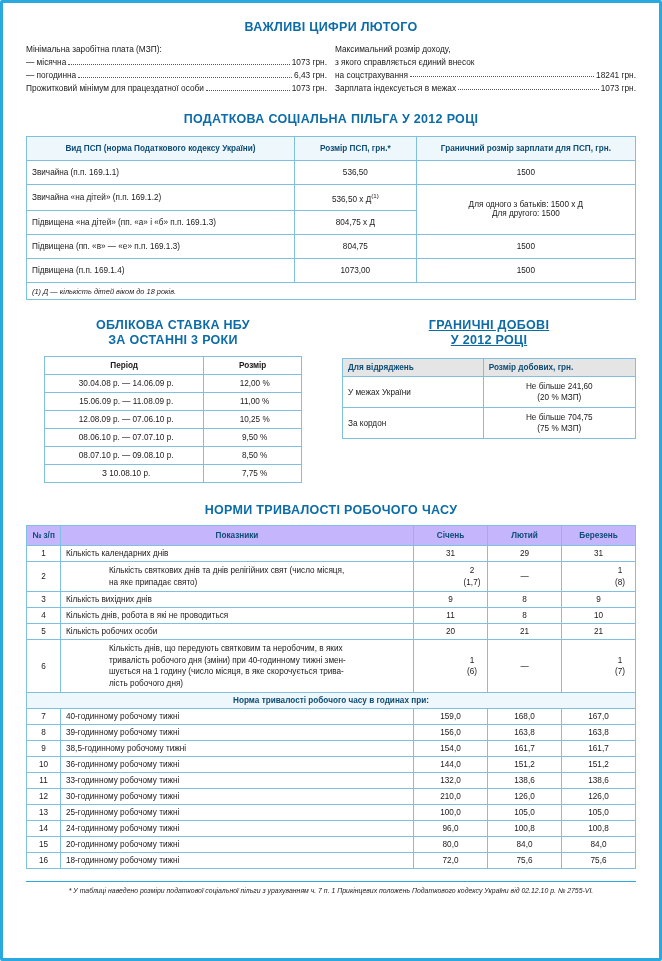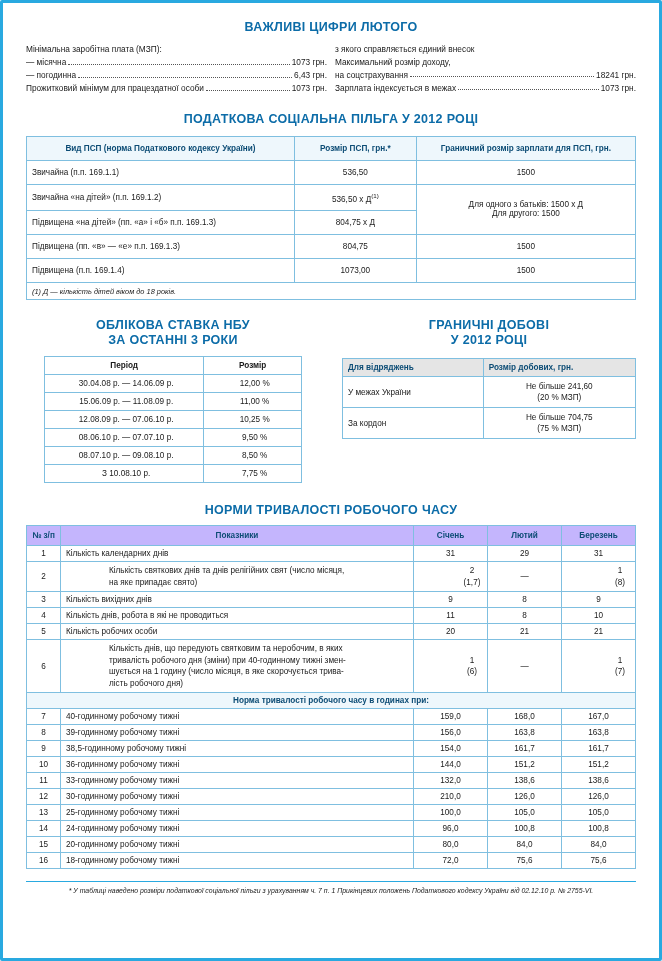--- a/index.html
+++ b/index.html
@@ -117,22 +117,22 @@
           <span class="fig-dots"></span>
           <span class="fig-val">6,43 грн.</span>
         </div>
         <div class="fig-row">
           <span class="fig-label">Прожитковий мінімум для працездатної особи</span>
           <span class="fig-dots"></span>
           <span class="fig-val">1073 грн.</span>
         </div>
       </div>
     <div class="col" id="fig-right">
+        <div class="fig-plain">Максимальний розмір доходу,</div>
         <div class="fig-plain">з якого справляється єдиний внесок</div>
-        <div class="fig-plain">Максимальний розмір доходу,</div>
         <div class="fig-row">
           <span class="fig-label">на соцстрахування</span>
           <span class="fig-dots"></span>
           <span class="fig-val">18241 грн.</span>
         </div>
         <div class="fig-row">
           <span class="fig-label">Зарплата індексується в межах</span>
           <span class="fig-dots"></span>
           <span class="fig-val">1073 грн.</span>
         </div>
@@ -216,21 +216,21 @@
             </tr>
             <tr>
               <td>З 10.08.10 р.</td>
               <td>7,75 %</td>
             </tr>
           </tbody>
       </table>
     </div>
 
     <div>
-      <h1 class="section-title two-line" style="margin-top:14px;">
+      <h1 class="section-title two-line" style="margin-top:14px;text-decoration:underline;">
         <span>ГРАНИЧНІ ДОБОВІ</span><br>
         <span>У 2012 РОЦІ</span>
       </h1>
       <table class="dob-table">
         <thead>
           <tr>
             <th style="width:48%">Для відряджень</th>
             <th style="width:52%">Розмір добових, грн.</th>
           </tr>
         </thead>

